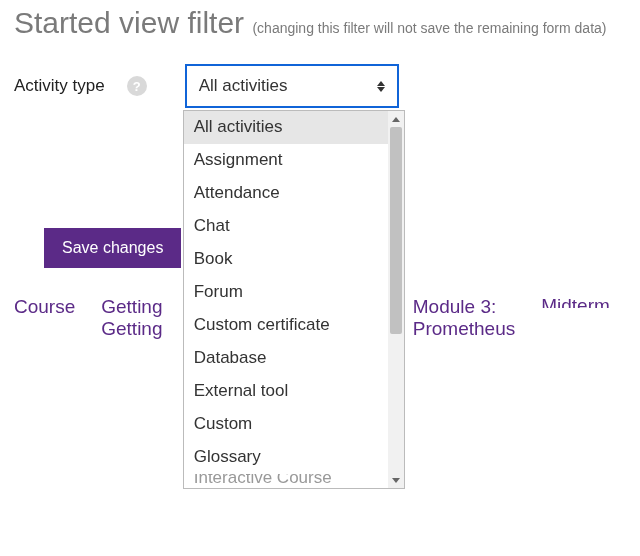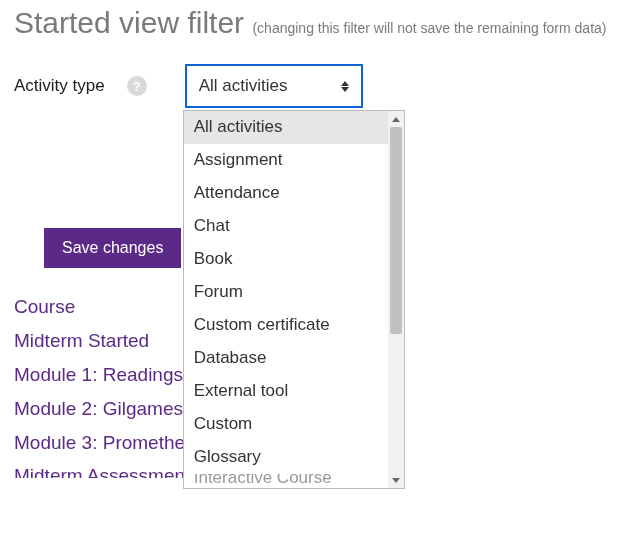--- a/index.html
+++ b/index.html
@@ -44,21 +44,21 @@
     border-radius: 50%;
     background: #d9d9d9;
     color: #fff;
     font-size: 13px;
     font-weight: bold;
     margin-left: 2px;
     margin-right: 18px;
   }
   .select-wrap {
     position: relative;
-    width: 178px;
+    width: 214px;
   }
   .select-box {
     border: 2px solid #1064d8;
     height: 44px;
     display: flex;
     align-items: center;
     padding: 0 12px;
     font-size: 17px;
     color: #333;
     cursor: pointer;
@@ -135,22 +135,22 @@
     color: #fff;
     font-size: 16px;
     padding: 11px 18px;
     border: none;
     margin-left: 30px;
     cursor: pointer;
   }
   .course-links {
     margin-top: 28px;
     display: flex;
-    flex-direction: column;
-    gap: 12px;
+    flex-direction: row;
+    gap: 26px;
   }
   .course-links a {
     color: #5b2a87;
     font-size: 19px;
     text-decoration: none;
     cursor: pointer;
   }
   .link-cutoff {
     color: #5b2a87;
     font-size: 19px;
@@ -217,21 +217,21 @@
         </div>
       </div>
     </div>
   </div>
 </div>
 
 <button class="save-btn">Save changes</button>
 
 <nav class="course-links">
   <a>Course</a>
-  <a>Midterm Started</a>
+  <a>Getting Getting</a>
   <a>Module 1: Readings</a>
   <a>Module 2: Gilgamesh</a>
   <a>Module 3: Prometheus</a>
   <div class="link-cutoff">Midterm Assessment</div>
 </nav>
 
 
 
 
 </body></html>

